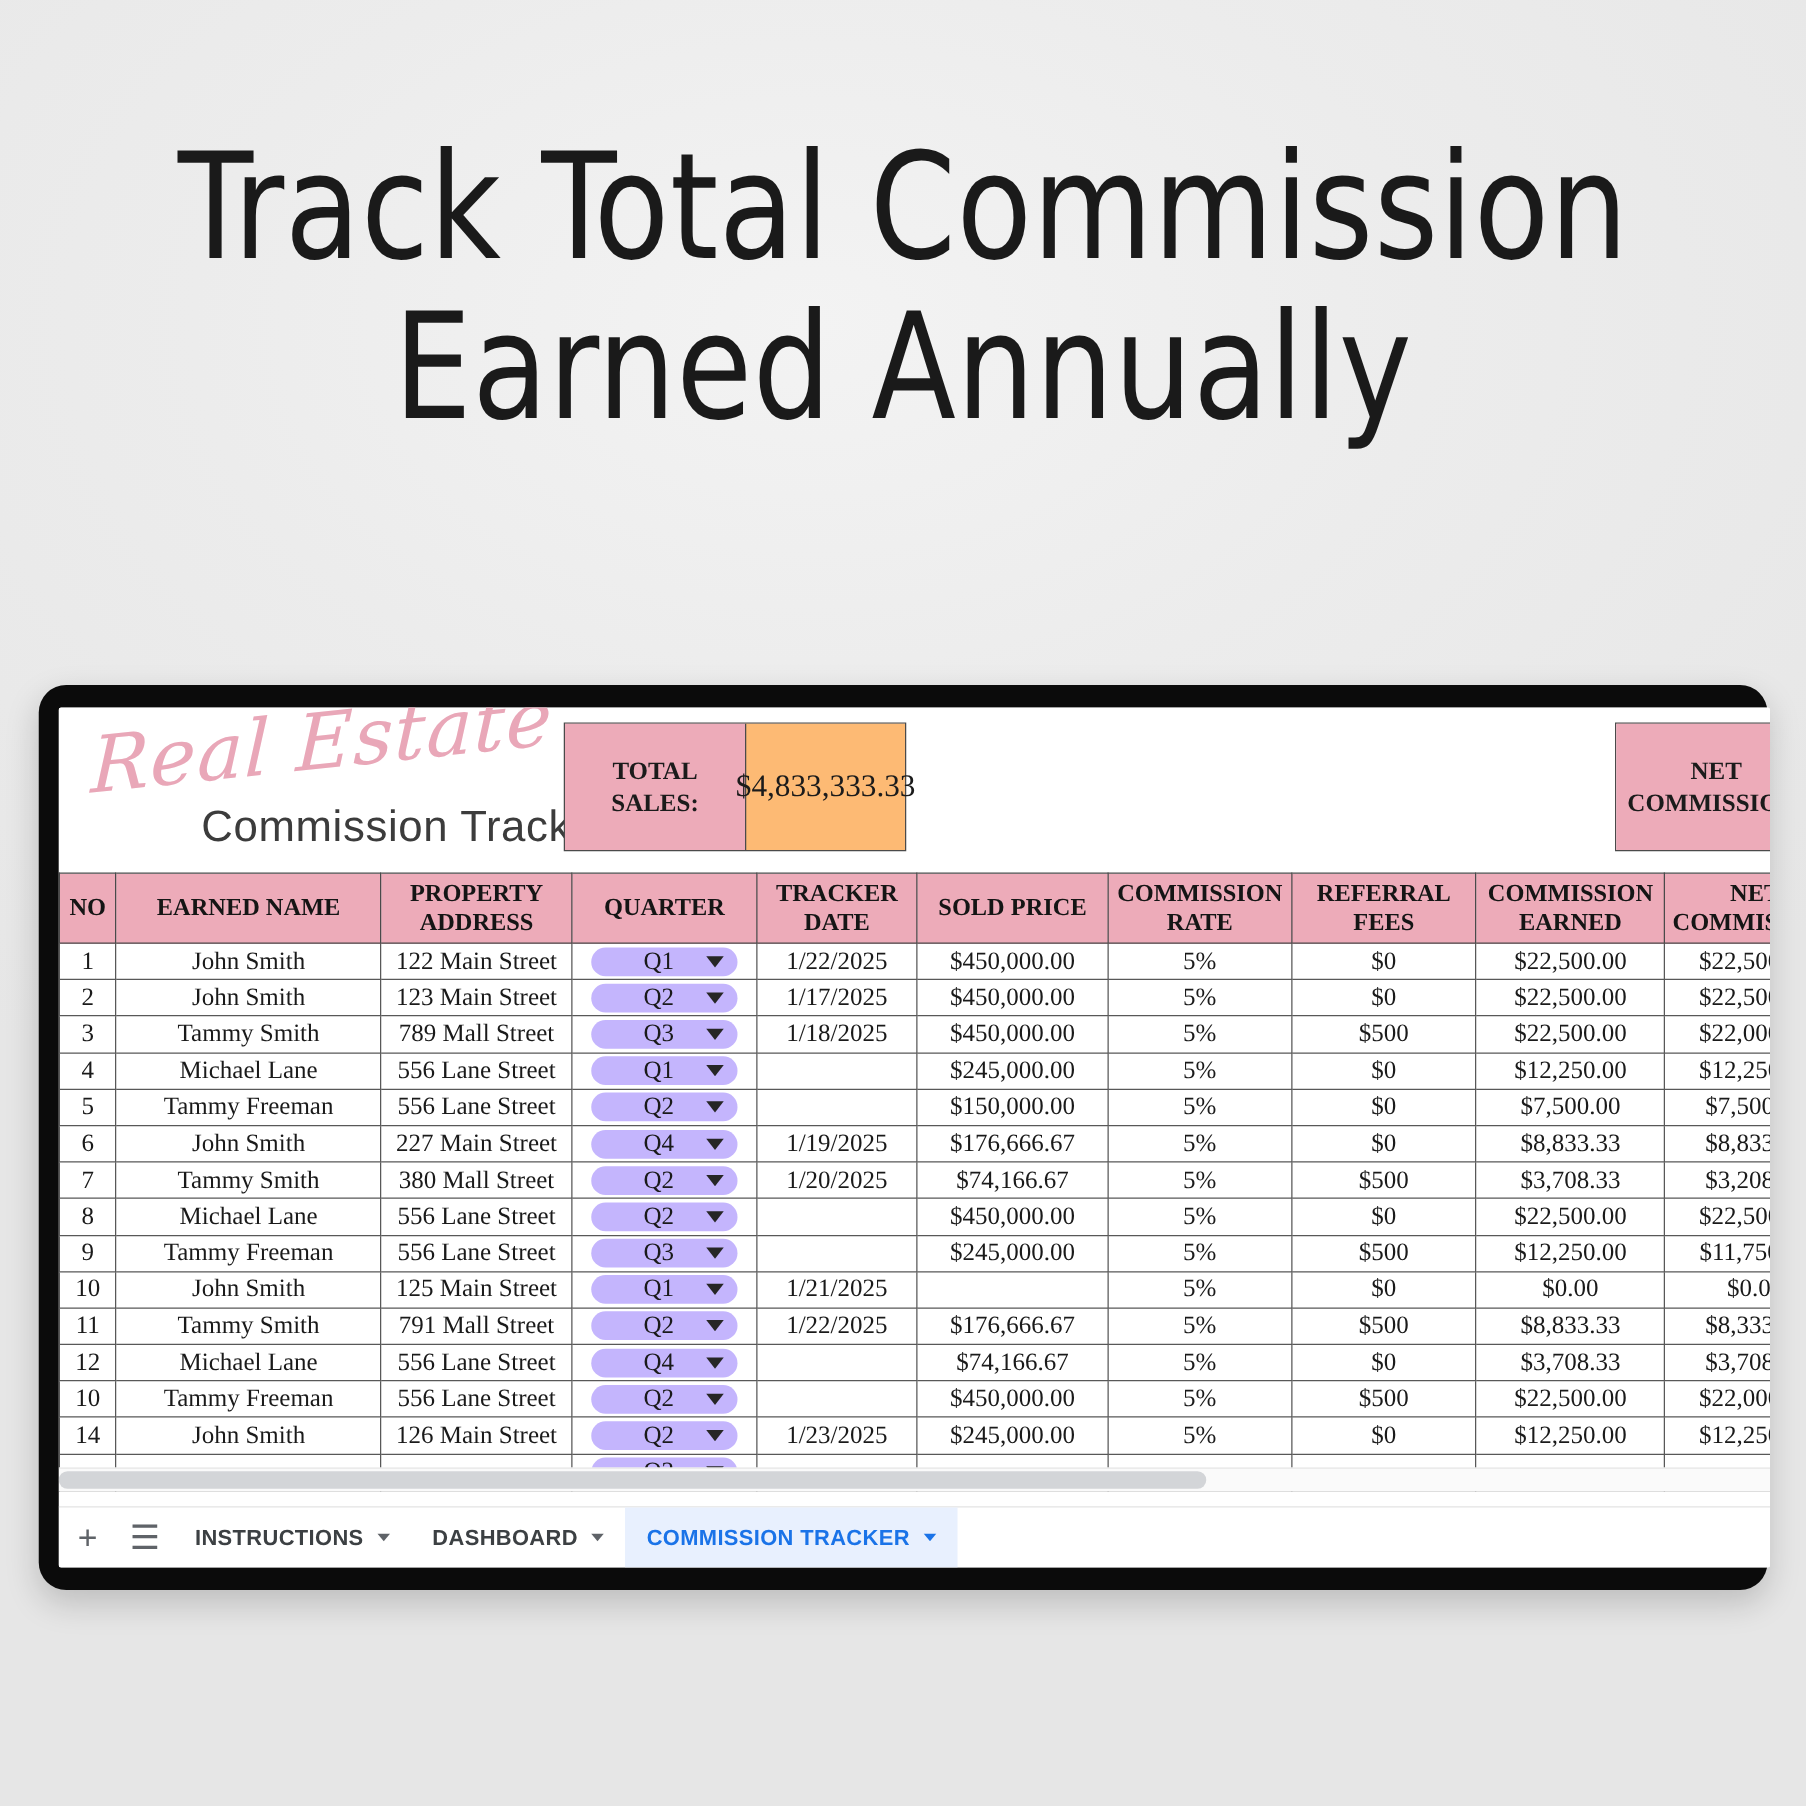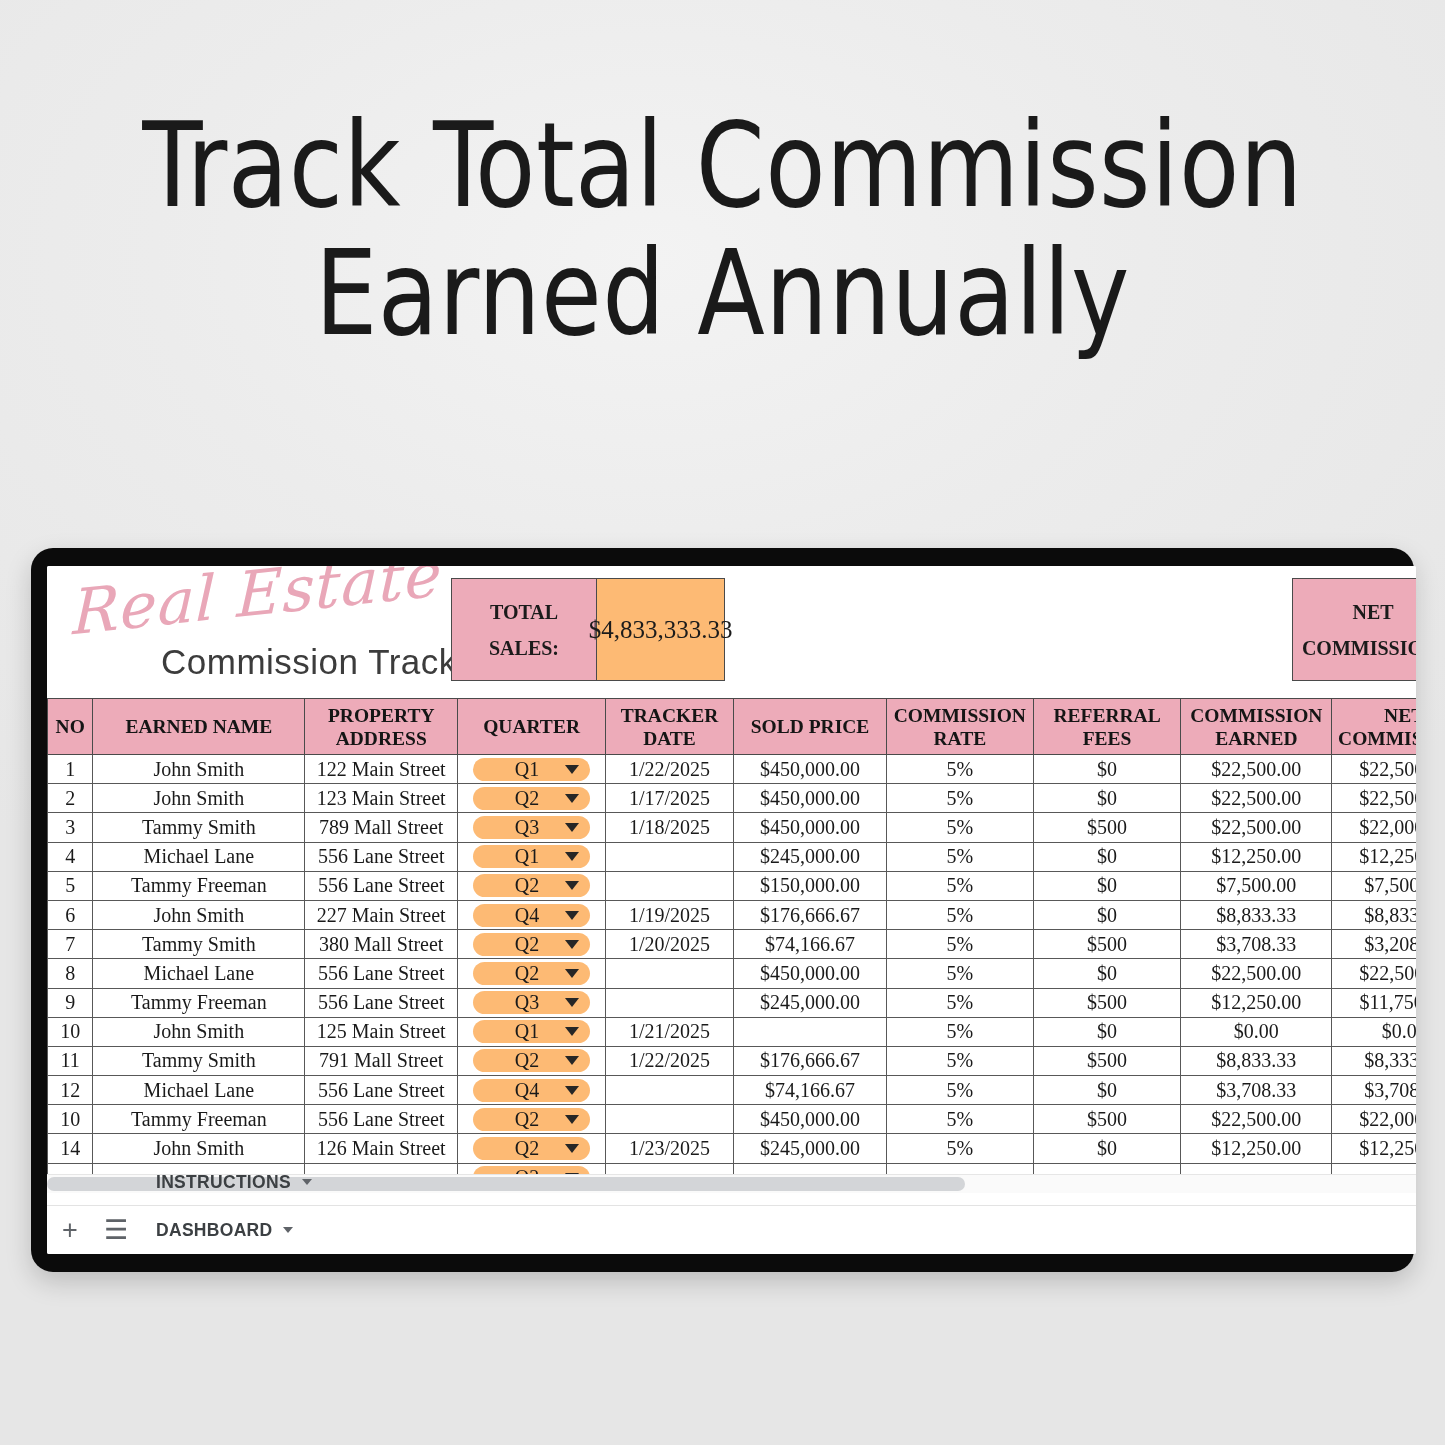--- a/index.html
+++ b/index.html
@@ -117,21 +117,21 @@
     background: #edabb9;
     display: flex;
     align-items: center;
     justify-content: center;
     text-align: center;
     font-family: "Liberation Serif", serif;
     font-weight: bold;
     font-size: 20px;
     color: #1b1b1b;
     padding: 0 10px;
-    line-height: 36px;
+    line-height: 26px;
     box-sizing: border-box;
   }
   .kpi-value {
     background: #fdba74;
     border-left: 1.5px solid #4a4a4a;
     display: flex;
     align-items: center;
     justify-content: center;
     font-family: "Liberation Serif", serif;
     font-size: 25px;
@@ -197,21 +197,21 @@
   .c-ref    { width: 143px; }
   .c-ce     { width: 146px; }
   .c-net    { width: 140px; }
 
   .pill {
     display: inline-flex;
     align-items: center;
     justify-content: space-between;
     width: 117px;
     height: 23px;
-    background: #fdba74;
+    background: #c4b5fd;
     border-radius: 12px;
     padding: 0 11px 0 10px;
     box-sizing: border-box;
     font-family: "Liberation Serif", serif;
     font-size: 20px;
     color: #1a1a1a;
     position: relative;
   }
   .pill .pill-txt {
     flex: 1;
@@ -584,21 +584,21 @@
       </table>
 
       <div class="hscroll-track">
         <div class="hscroll-thumb"></div>
       </div>
     </div>
 
     <div class="tabbar">
       <div class="tb-icon">+</div>
       <div class="tb-icon">☰</div>
-      <div id="tabs-host" style="display:flex;align-items:flex-start;flex-direction:column;">
+      <div id="tabs-host" style="display:flex;align-items:flex-end;">
           <div class="tab">
             <span>INSTRUCTIONS</span>
             <span class="t-caret"></span>
           </div>
           <div class="tab">
             <span>DASHBOARD</span>
             <span class="t-caret"></span>
           </div>
           <div class="tab active">
             <span>COMMISSION TRACKER</span>

